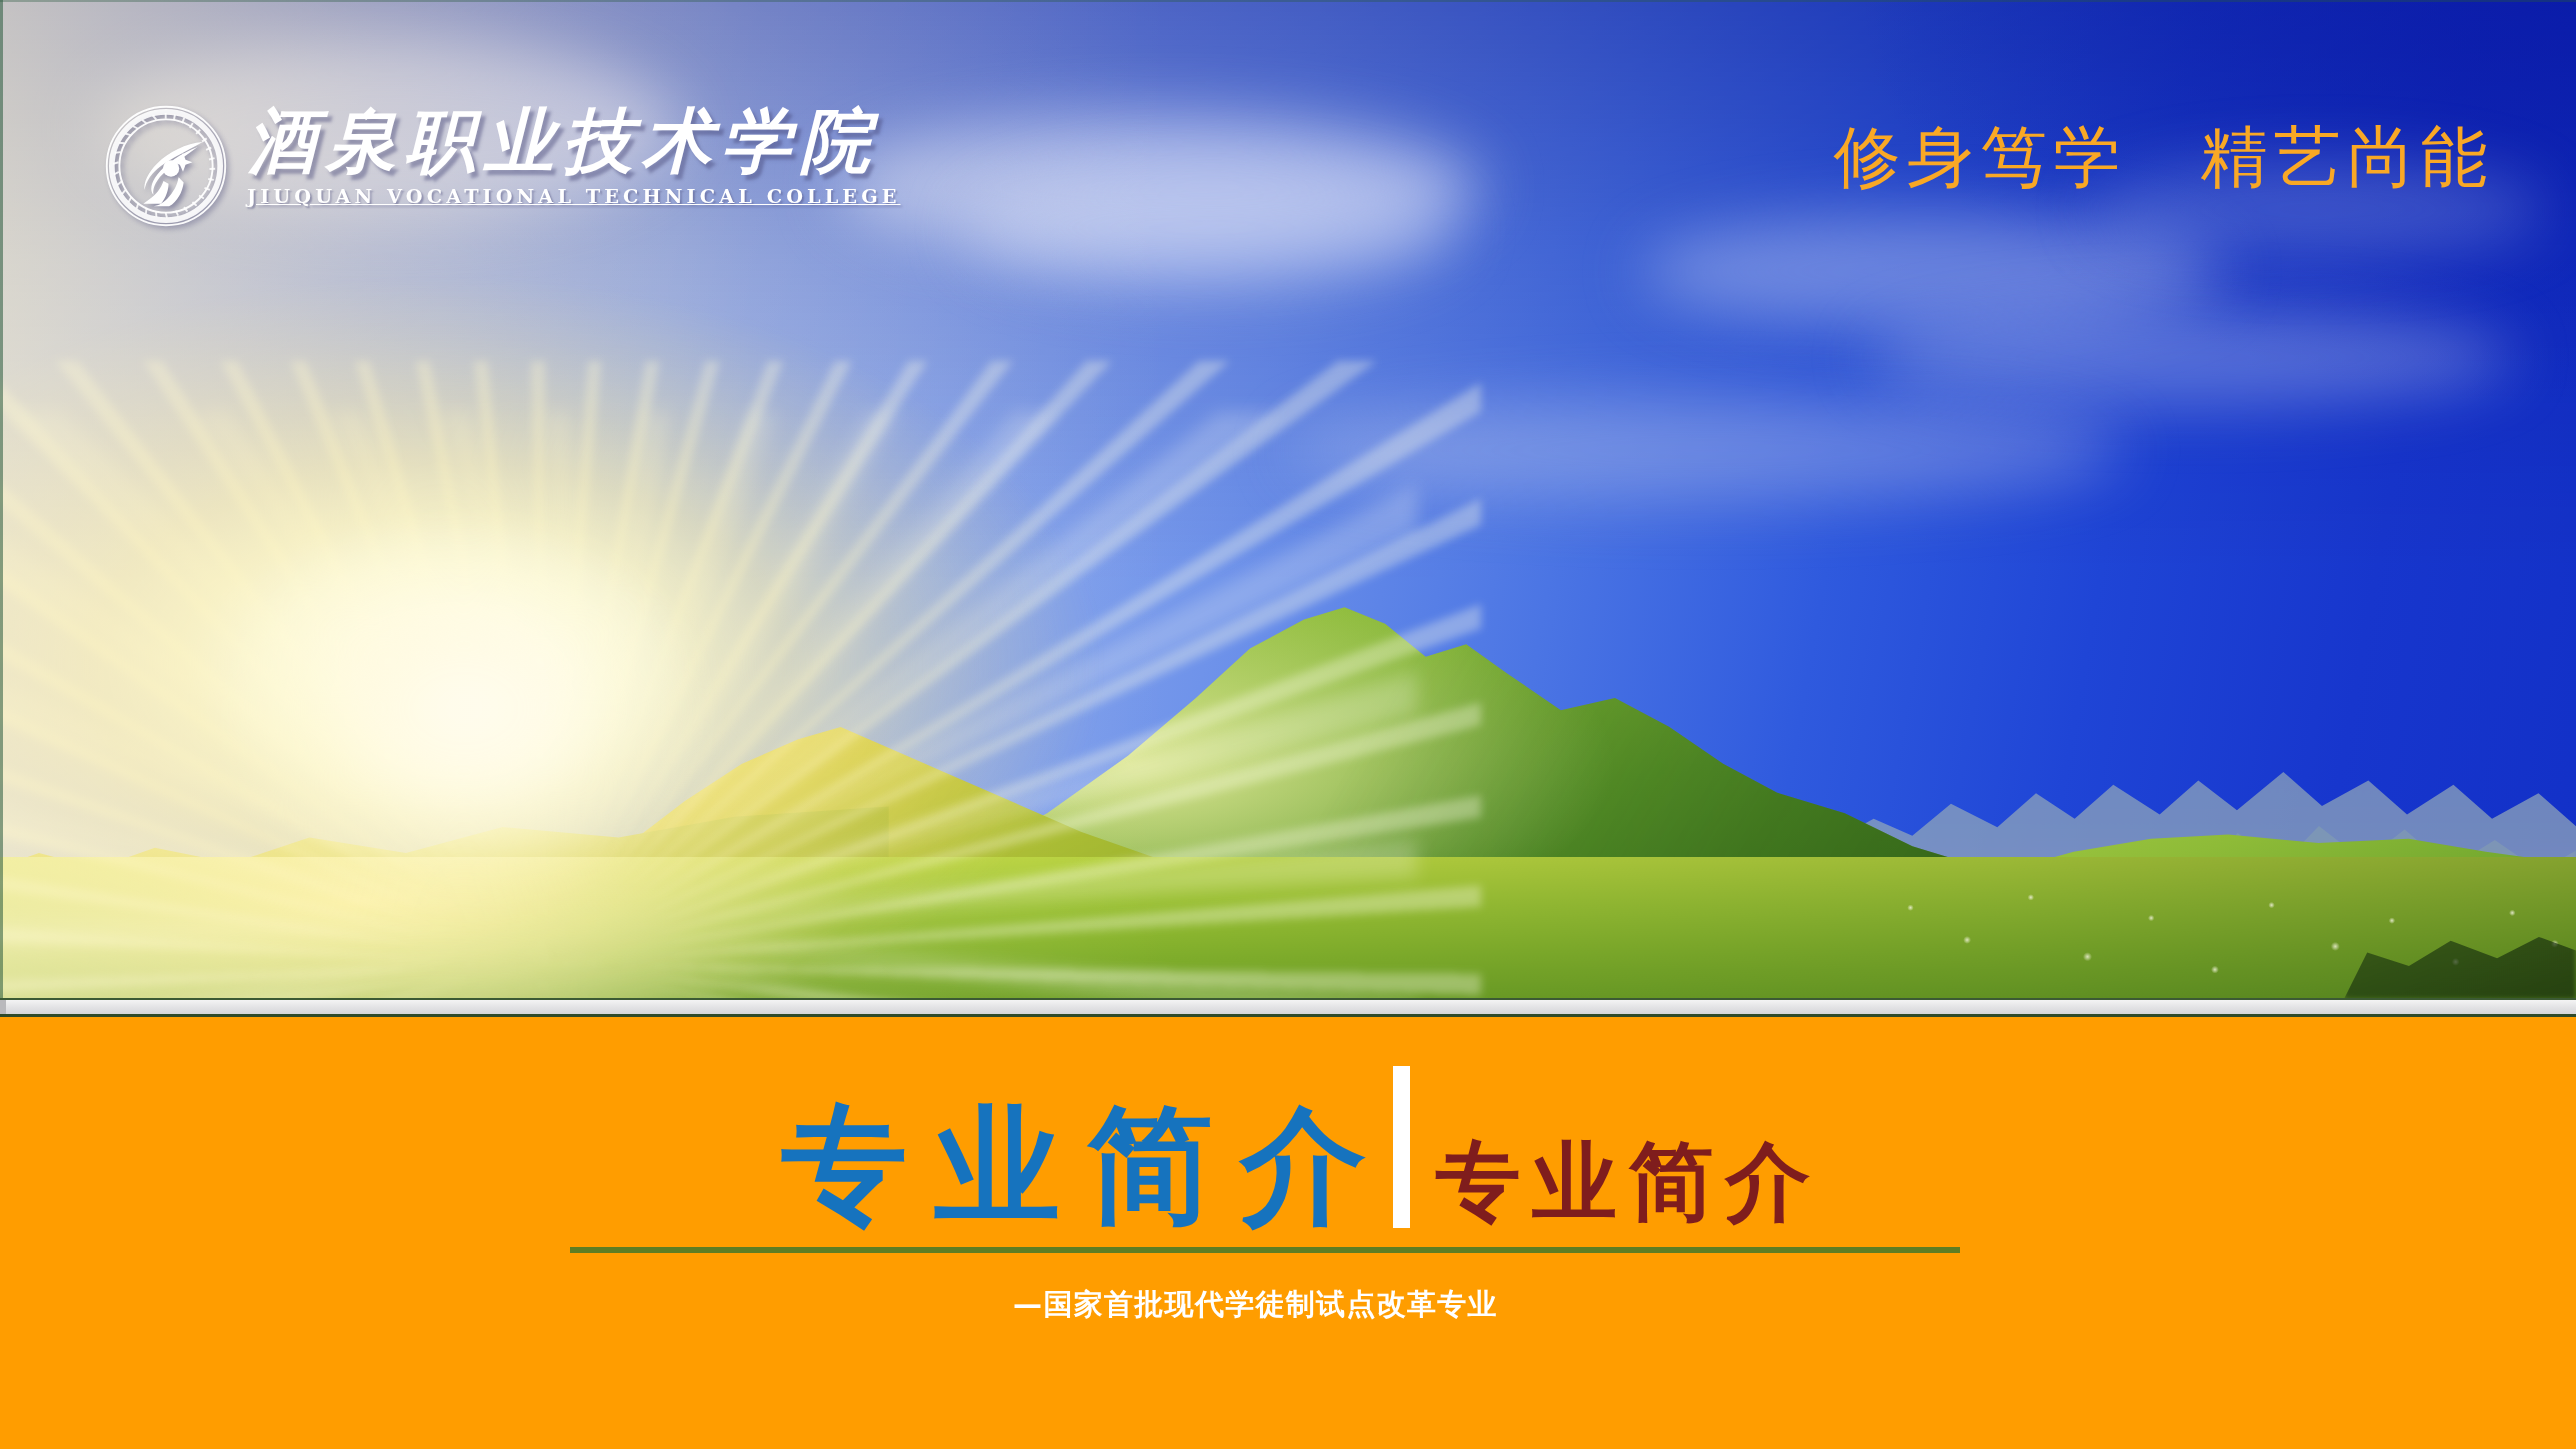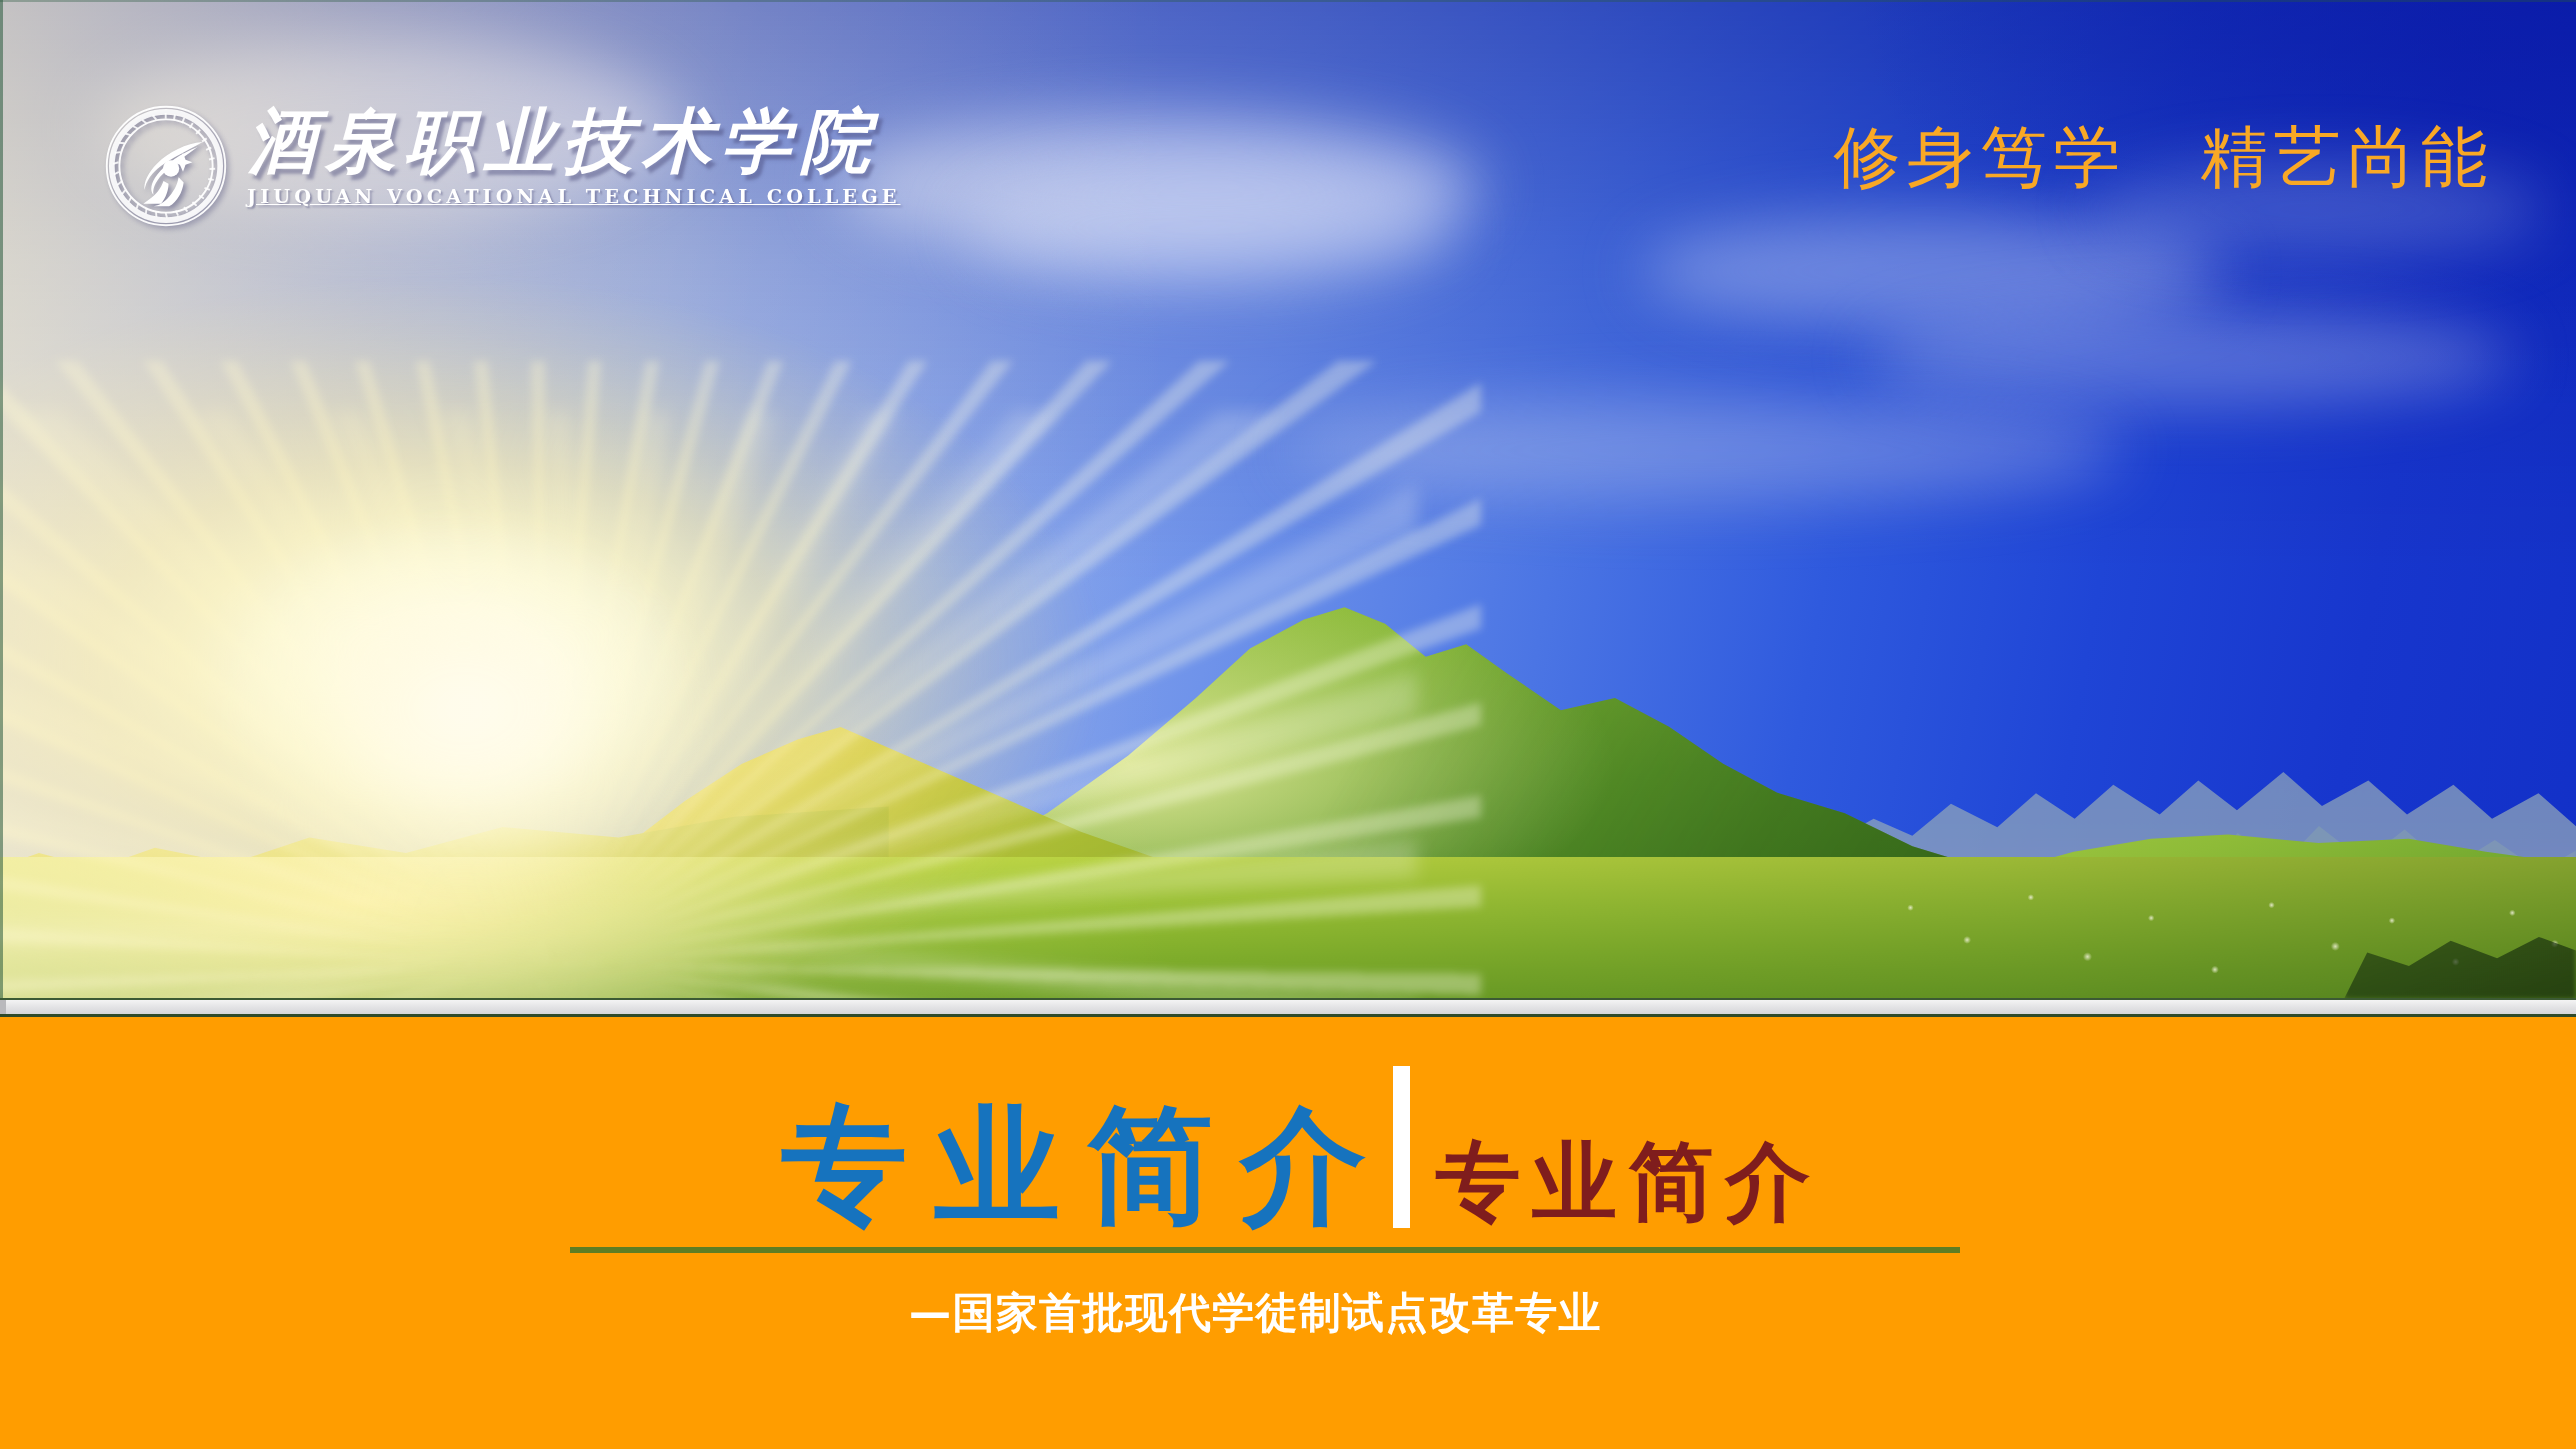--- a/index.html
+++ b/index.html
@@ -243,21 +243,21 @@
   .title-underline {
     position:absolute; left:570px; top:1247px;
     width:1390px; height:5.8px;
     background:#5E7D24;
   }
 
   .caption {
     position:absolute; left:0; top:1285px; width:2511px;
     text-align:center;
     color:#ffffff;
-    font-size:42px;
+    font-size:29px;
     font-weight:bold;
     letter-spacing:1.3px;
     font-family:"DejaVu Sans","Liberation Sans",sans-serif;
   }
 
   
   .logo-wrap {
     position:absolute; left:103px; top:103px;
     display:flex; align-items:flex-start; gap:18px;
   }

